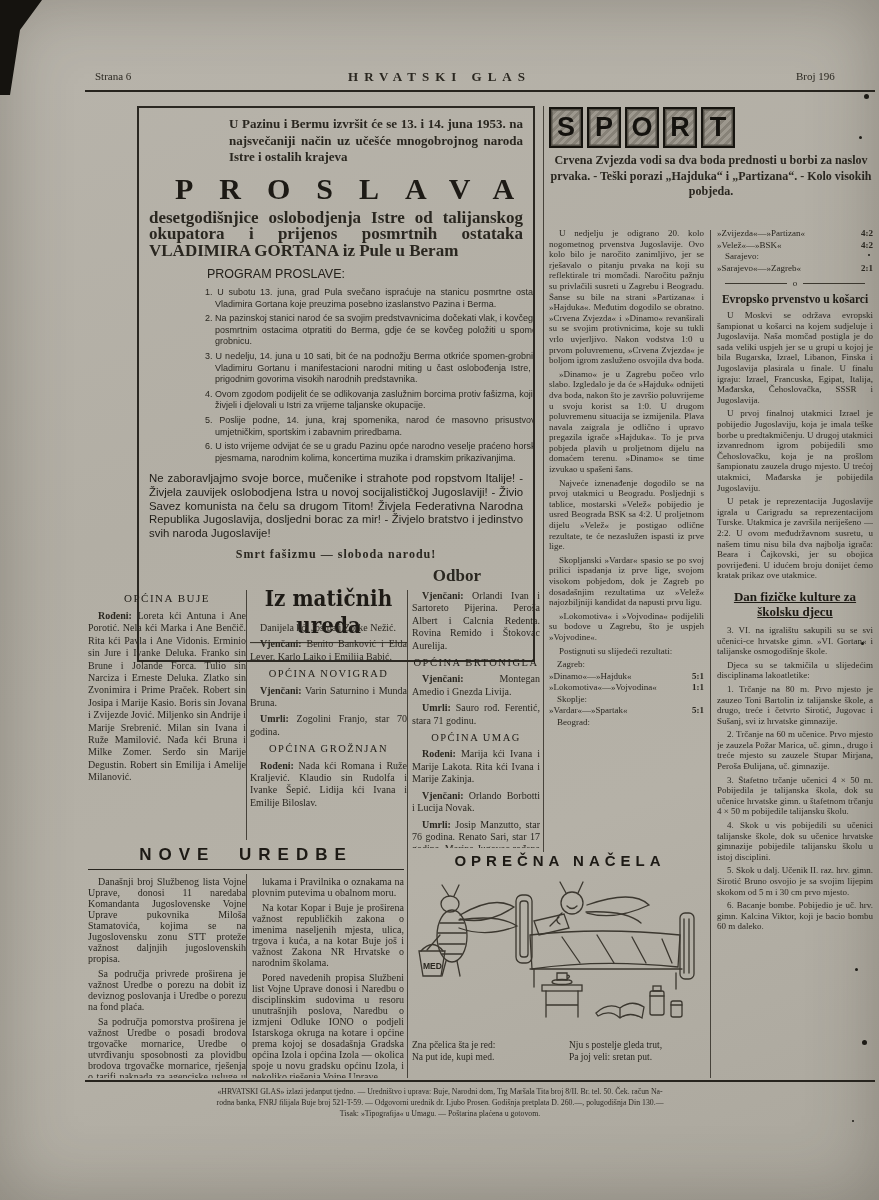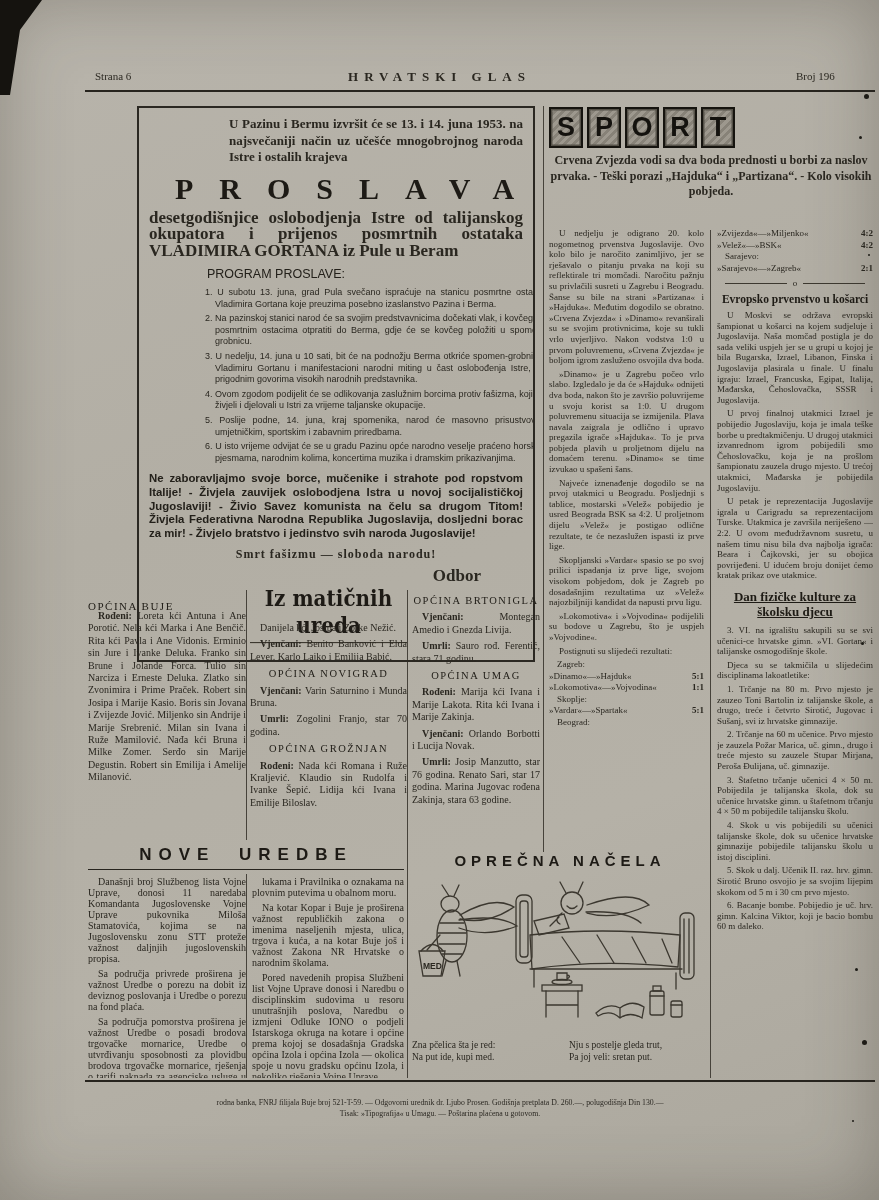--- a/index.html
+++ b/index.html
@@ -17,21 +17,21 @@
   .hdr{font-size:11px;color:#2c2922;}
   .masthead{letter-spacing:6px;font-weight:bold;font-size:13px;text-align:center;width:100%;}
 
   
   .pbox{left:137px;top:106px;width:398px;height:556px;border:2.5px solid #2b2822;padding:6px 10px 0 10px;box-sizing:border-box;overflow:hidden;}
   .pintro{font-weight:bold;font-size:13px;line-height:16.5px;text-align:justify;padding-left:80px;margin:2px 0 4px 0;}
   .ptitle{font-weight:900;font-size:30px;letter-spacing:26px;text-align:center;text-indent:26px;margin:6px 0 4px 0;color:#1d1a15;}
   .psub{font-weight:bold;font-size:17px;line-height:16.5px;text-align:justify;margin:0 0 8px 0;}
   .pprogh{font-size:12.5px;margin:0 0 6px 58px;color:#23201a;}
   .prog{font-size:9px;line-height:11.6px;text-align:justify;margin:0 0 3px 0;padding-left:14px;text-indent:-10px;width:330px;margin-left:52px;}
-  .pslogan{font-weight:bold;font-size:11.4px;line-height:13.6px;text-align:justify;margin:8px 0 7px 0;color:#23201a;}
+  .pslogan{font-weight:normal;font-size:11.4px;line-height:13.6px;text-align:justify;margin:8px 0 7px 0;color:#23201a;}
   .pmotto{font-weight:bold;font-size:12px;text-align:center;letter-spacing:1px;margin:2px 0 4px 0;}
   .podbor{font-weight:900;font-size:17px;text-align:right;padding-right:42px;}
 
   
   .tiles{display:flex;gap:4px;}
   .tile{width:30px;height:37px;border:2px solid #16140f;display:flex;align-items:center;justify-content:center;
     font-family:"Liberation Sans",sans-serif;font-weight:900;font-size:27px;color:#14120e;
     background:repeating-linear-gradient(135deg,#9d988e 0 3px,#878278 3px 6px);box-shadow:inset 0 0 0 1.5px #555148;}
   .ssub{font-weight:bold;font-size:12px;line-height:15.5px;text-align:center;}
   .scol{font-size:9px;line-height:10.6px;text-align:justify;overflow:hidden;}
@@ -40,21 +40,21 @@
   .rname{white-space:nowrap;}
   .rscore{font-weight:bold;}
   .city{padding-left:8px;}
   .odiv{display:flex;align-items:center;gap:6px;margin:4px 8px;}
   .odiv .dline{flex:1;height:1px;background:#3c382f;}
   .odiv span{font-size:9px;}
   .shead{font-weight:bold;font-size:11.5px;line-height:13.5px;text-align:center;margin:4px 0 4px 0;color:#1e1b15;}
   .shead2{font-weight:bold;font-size:13px;line-height:15.5px;text-align:center;margin:8px 6px 5px 6px;color:#1e1b15;text-decoration:underline;}
 
   
-  .mhead{font-size:11px;letter-spacing:1.5px;color:#23201a;margin-top:8px;}
+  .mhead{font-size:11px;letter-spacing:1.5px;text-align:center;color:#23201a;}
   .mtitle{font-family:"DejaVu Serif",serif;font-weight:900;font-size:20px;text-align:center;transform:scaleY(1.12);
     border-bottom:1px solid #3c382f;padding-bottom:3px;color:#1d1a15;}
   .mcol{font-size:10px;line-height:12.4px;text-align:justify;overflow:hidden;}
   .mcol p{margin:0 0 4px 0;text-indent:10px;}
   .mcol .h{font-size:10.5px;letter-spacing:1.5px;text-align:center;text-indent:0;margin:5px 0 4px 0;color:#23201a;}
   .lead{font-weight:bold;}
 
   
   .utitle{font-family:"Liberation Sans",sans-serif;font-weight:bold;font-size:17px;letter-spacing:7px;word-spacing:12px;text-align:center;color:#1d1a15;}
   .ucol{font-size:10px;line-height:11px;text-align:justify;overflow:hidden;}
@@ -148,21 +148,21 @@
         <span class="rscore">5:1</span>
       </div>
     <div class="rrow city">
         <span class="rname">Beograd:</span>
         <span class="rscore"></span>
       </div>
   </div>
 
   <div class="abs scol" style="left:717px;top:228px;width:156px;height:850px;">
     <div class="rrow">
-        <span class="rname">»Zvijezda«—»Miljenko«</span>
+        <span class="rname">»Zvijezda«—»Partizan«</span>
         <span class="rscore">4:2</span>
       </div>
     <div class="rrow">
         <span class="rname">»Velež«—»BSK«</span>
         <span class="rscore">4:2</span>
       </div>
     <div class="rrow city">
         <span class="rname">Sarajevo:</span>
         <span class="rscore"></span>
       </div>
@@ -200,20 +200,21 @@
     <p>Danijela kći Josipa i Zorke Nežić.</p>
     <p><span class="lead">Vjenčani:</span> <span>Benito Banković i Elda Lever. Karlo Lajko i Emilija Babić.</span></p>
     <div class="h">OPĆINA NOVIGRAD</div>
     <p><span class="lead">Vjenčani:</span> <span>Varin Saturnino i Munda Bruna.</span></p>
     <p><span class="lead">Umrli:</span> <span>Zogolini Franjo, star 70 godina.</span></p>
     <div class="h">OPĆINA GROŽNJAN</div>
     <p><span class="lead">Rođeni:</span> <span>Nada kći Romana i Ruže Kraljević. Klaudio sin Rudolfa i Ivanke Šepić. Lidija kći Ivana i Emilije Biloslav.</span></p>
   </div>
 
   <div class="abs mcol" style="left:412px;top:590px;width:128px;height:258px;">
+    <p><span class="lead">Vjenčani:</span> <span>Orlandi Ivan i Sartoreto Pijerina. Peroša Albert i Calcnia Redenta. Rovina Remido i Štokovac Aurelija.</span></p>
     <div class="h">OPĆINA BRTONIGLA</div>
     <p><span class="lead">Vjenčani:</span> <span>Montegan Amedio i Gnezda Livija.</span></p>
     <p><span class="lead">Umrli:</span> <span>Sauro rođ. Ferentić, stara 71 godinu.</span></p>
     <div class="h">OPĆINA UMAG</div>
     <p><span class="lead">Rođeni:</span> <span>Marija kći Ivana i Marije Lakota. Rita kći Ivana i Marije Zakinja.</span></p>
     <p><span class="lead">Vjenčani:</span> <span>Orlando Borbotti i Lucija Novak.</span></p>
     <p><span class="lead">Umrli:</span> <span>Josip Manzutto, star 76 godina. Renato Sari, star 17 godina. Marina Jugovac rođena Zakinja, stara 63 godine.</span></p>
   </div>
 
   <div class="abs utitle" style="left:88px;top:845px;width:316px;">NOVE UREDBE</div>
@@ -282,16 +283,17 @@
         <div>Na put ide, kupi med.</div>
       </div>
       <div class="ccap">
         <div>Nju s postelje gleda trut,</div>
         <div>Pa joj veli: sretan put.</div>
       </div>
     </div>
   </div>
 
   <div class="hrule" style="left:85px;top:1080px;width:790px;height:2px;"></div>
+  <div class="abs foot" style="left:50px;top:1086px;width:780px;">«HRVATSKI GLAS» izlazi jedanput tjedno. — Uredništvo i uprava: Buje, Narodni dom, Trg Maršala Tita broj 8/II. Br. tel. 50. Ček. račun Na-</div>
   <div class="abs foot" style="left:50px;top:1097px;width:780px;">rodna banka, FNRJ filijala Buje broj 521-T-59. — Odgovorni urednik dr. Ljubo Prosen. Godišnja pretplata D. 260.—, polugodišnja Din 130.—</div>
   <div class="abs foot" style="left:50px;top:1108px;width:780px;">Tisak: »Tipografija« u Umagu. — Poštarina plaćena u gotovom.</div>
 
 </div>
 
 </body></html>

